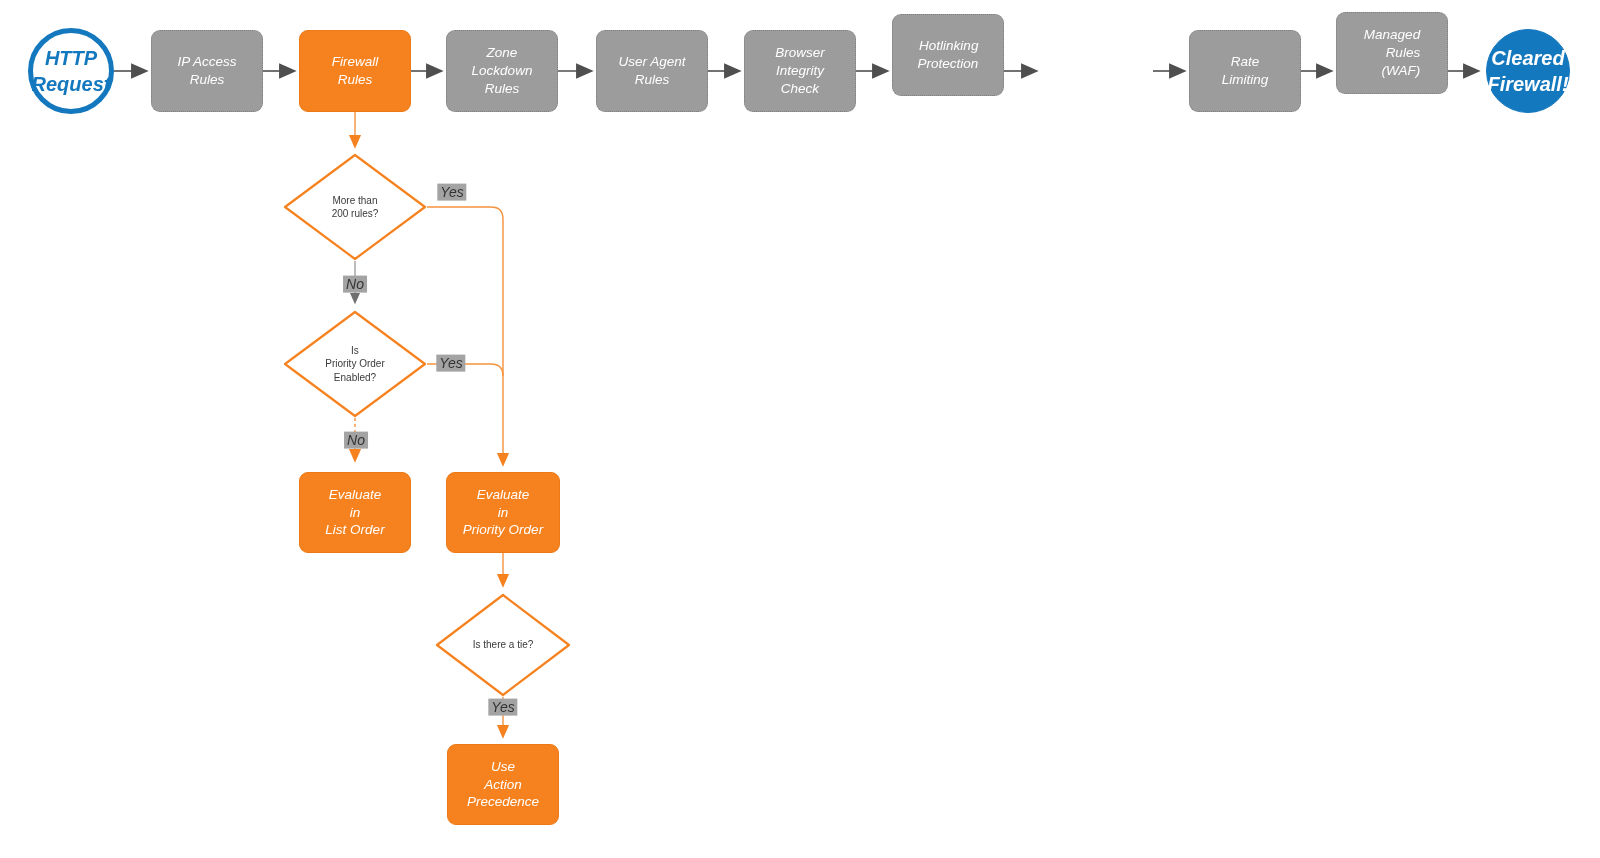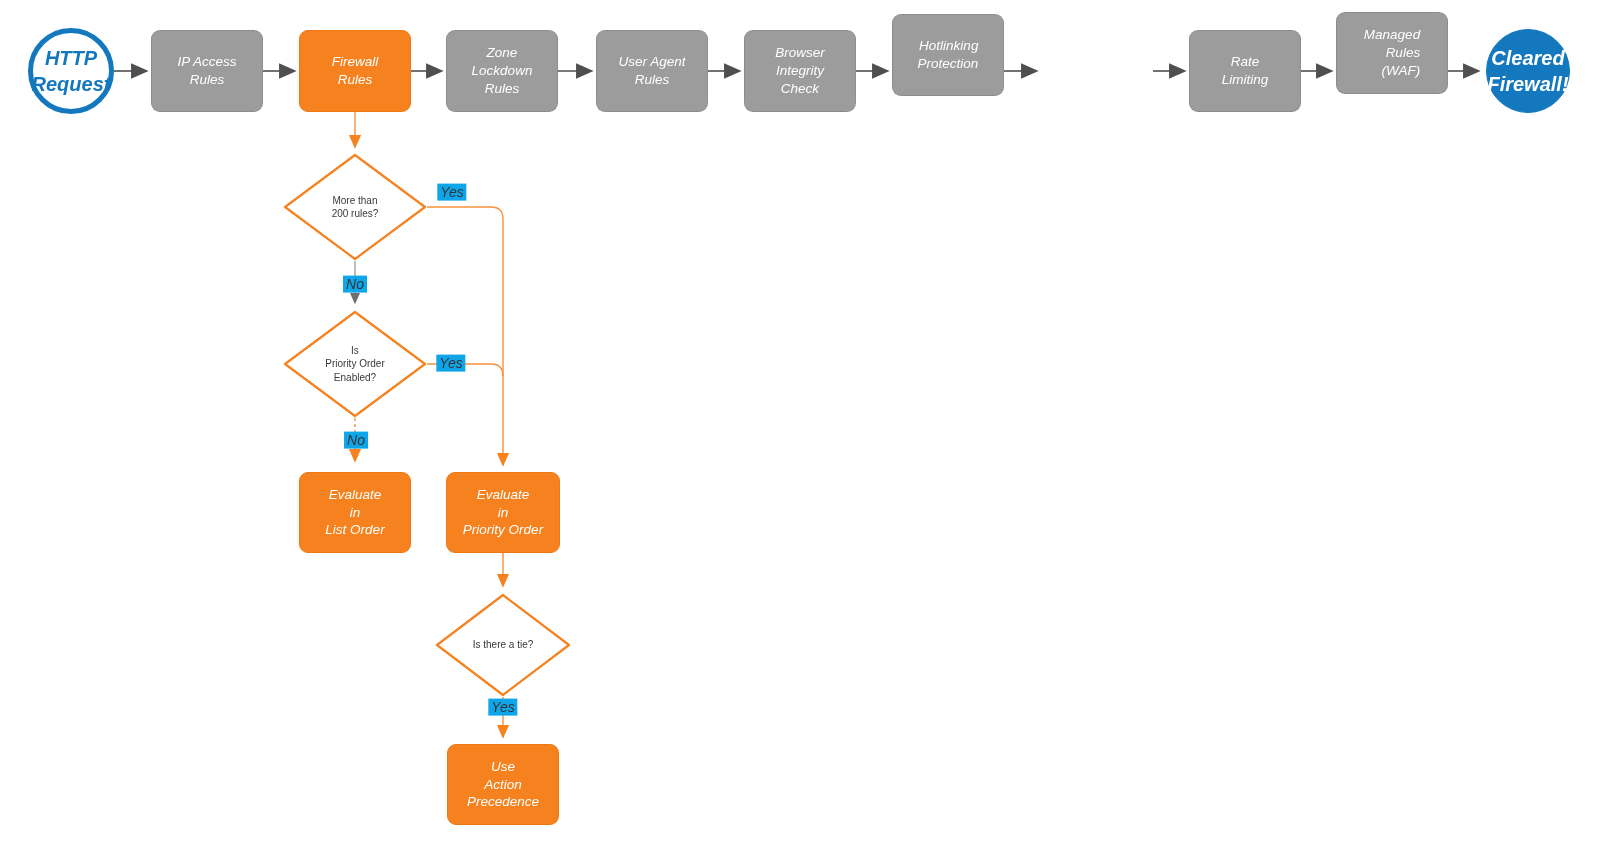--- a/index.html
+++ b/index.html
@@ -27,21 +27,21 @@
     width:86px;height:86px;background:#ffffff;border:5px solid #1478BE;color:#1478BE;
   }
   .circle.end{
     width:84px;height:84px;background:#1478BE;border:1px solid #1478BE;color:#ffffff;
   }
   .decision{color:#3A3A3A;font-size:10px;}
   .decision .shape{position:absolute;left:0;top:0;width:100%;height:100%;}
   .decision .lbl{position:relative;z-index:1;}
   .edge-label{
     position:absolute;transform:translate(-50%,-50%);
-    font-style:italic;font-size:14px;color:#333333;background:#0ea5e9;
+    font-style:italic;font-size:14px;color:#333333;background:#a3a3a3;
     padding:0 3px;line-height:1.2;z-index:2;
   }
 </style>
 </head>
 <body>
 
 <div class="canvas">
 
   <svg class="wires" width="1600" height="858" viewBox="0 0 1600 858">
     <defs>

